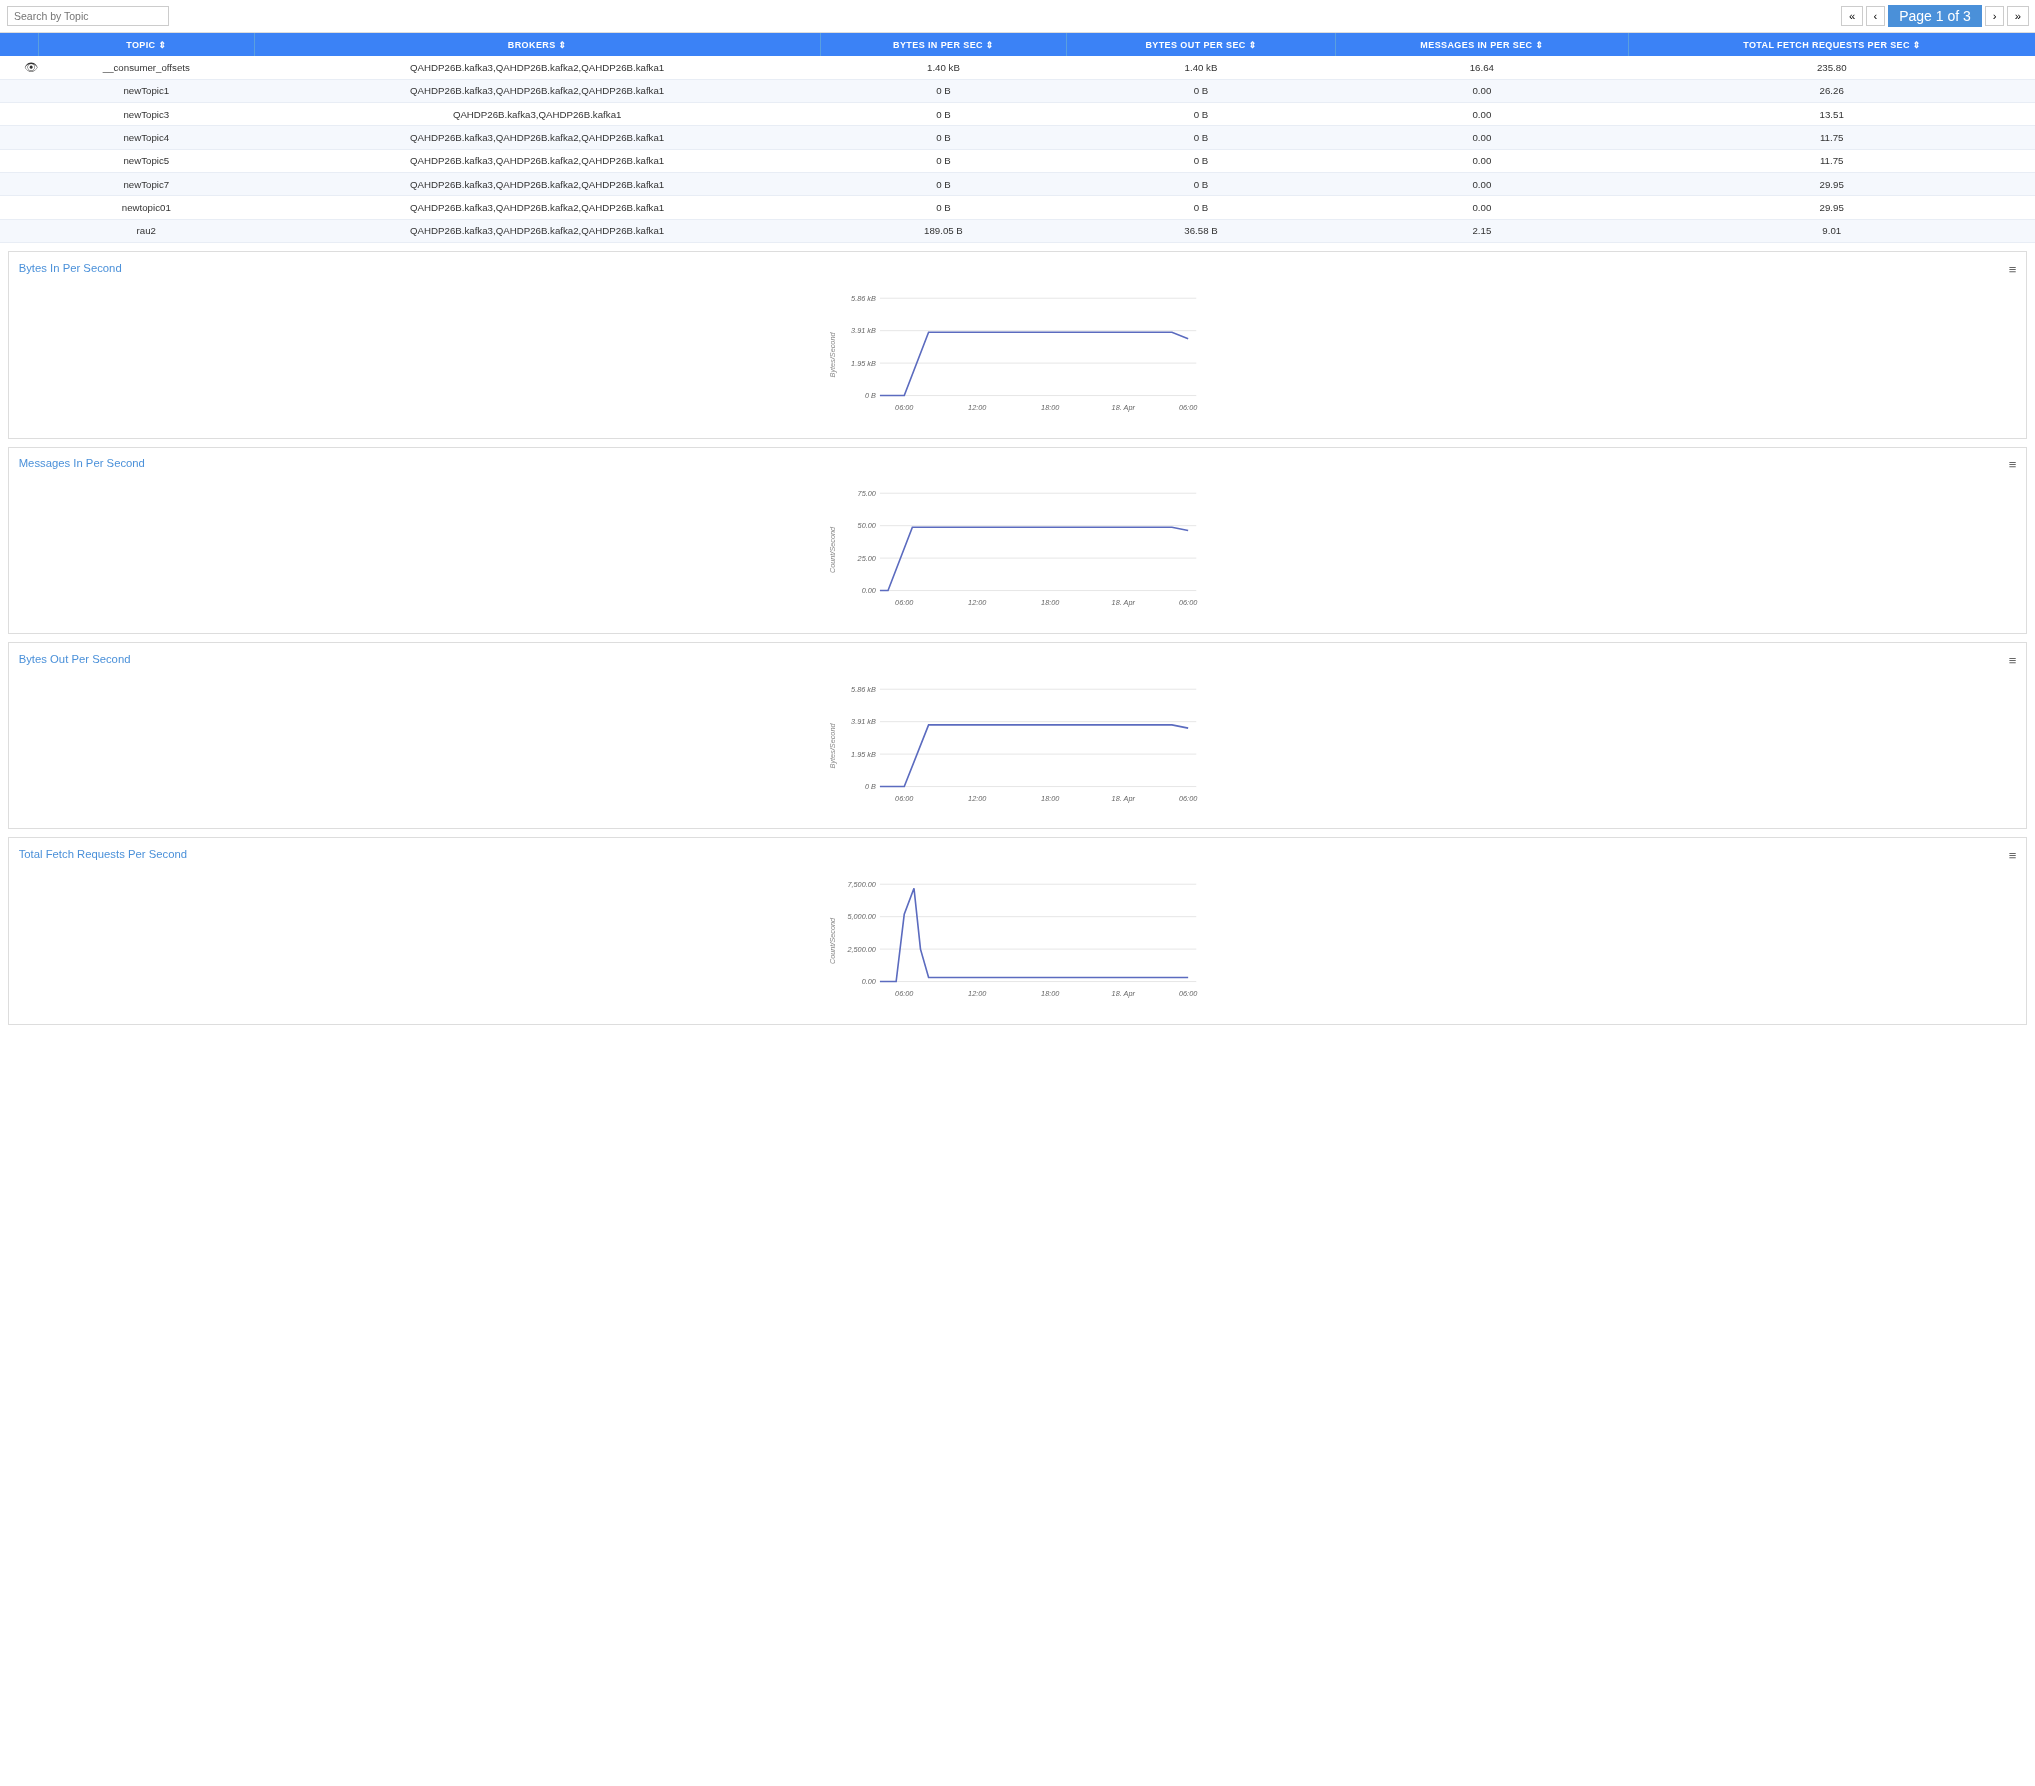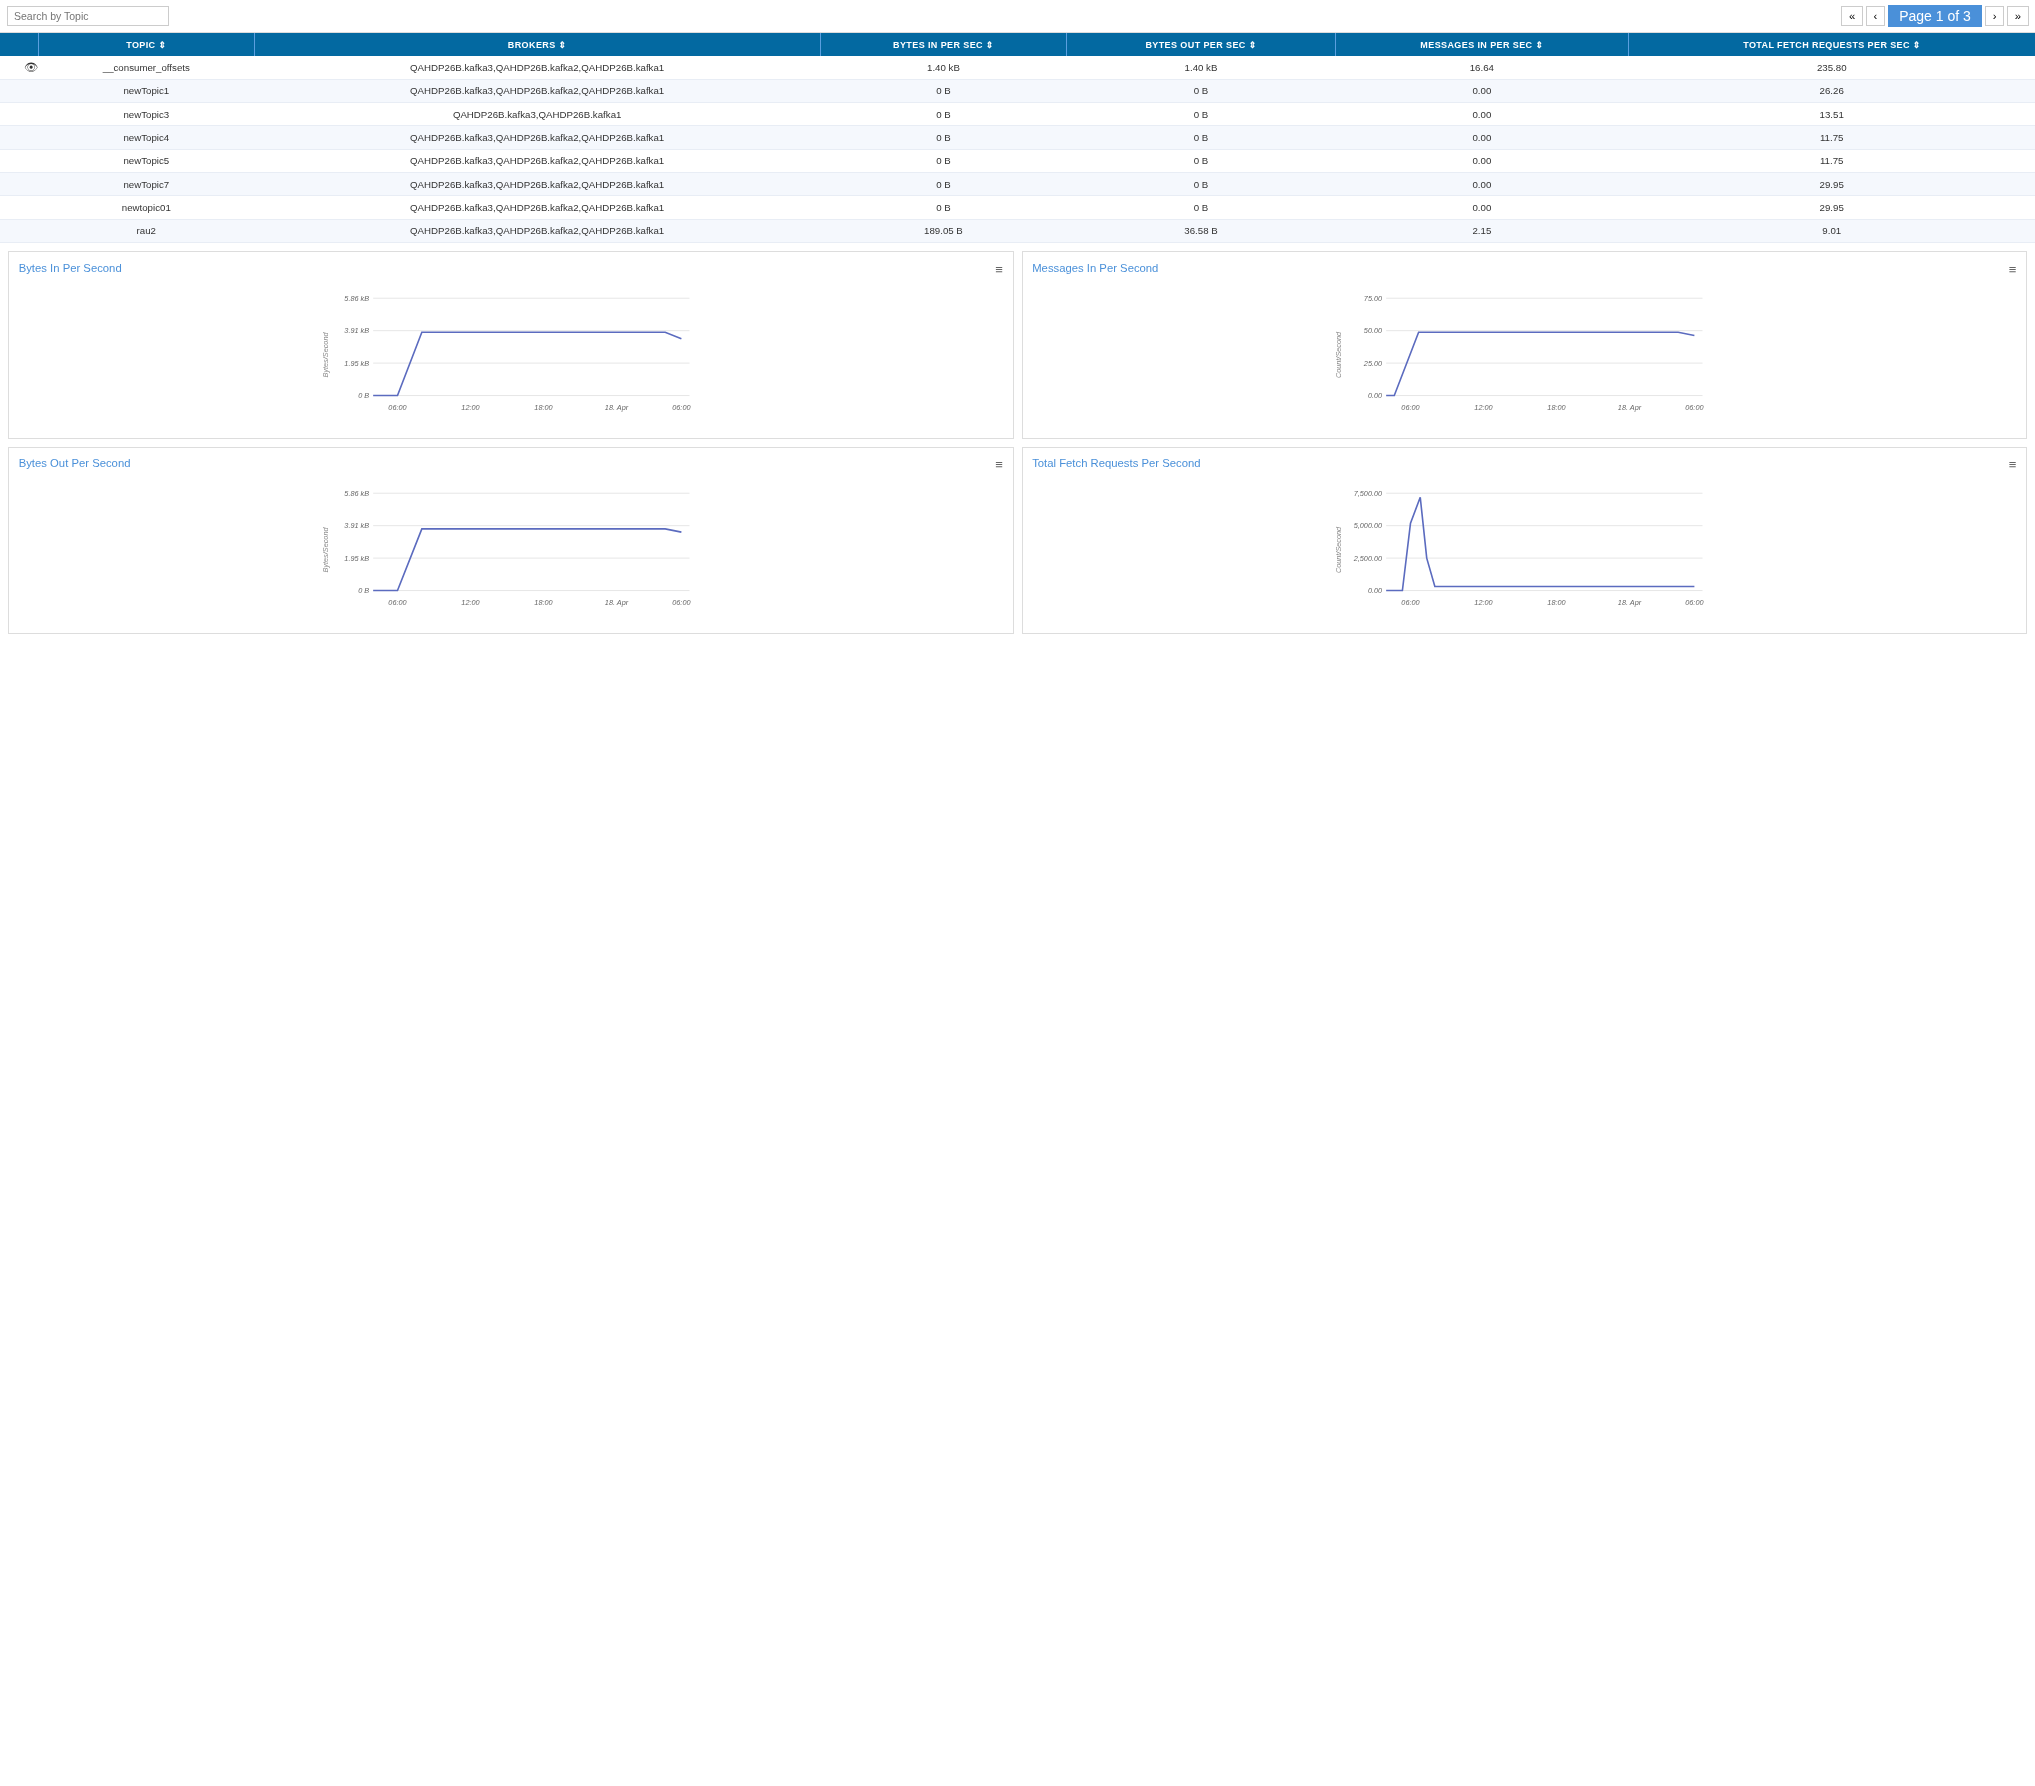--- a/index.html
+++ b/index.html
@@ -9,30 +9,30 @@
     .showing-text { font-size: 9.7px; color: #333; margin-bottom: 4.9px; }
 
     .toolbar { display: flex; align-items: center; justify-content: space-between; }
     .search-input { border: 0.8px solid #ccc; padding: 3.2px 6.5px; font-size: 10.5px; width: 162px; }
 
     .pagination { display: flex; align-items: center; gap: 3.2px; }
     .page-btn { border: 0.8px solid #ccc; background: #fff; padding: 3.2px 6.5px; cursor: pointer; font-size: 11.3px; }
     .page-info { background: #4a90d9; color: #fff; padding: 3.2px 11.3px; font-size: 14px; }
 
     table { width: 100%; border-collapse: collapse; }
-    thead tr { background: #0369a1; color: #fff; padding-left: 16px; }
+    thead tr { background: #3b82f6; color: #fff; padding-left: 16px; }
     thead th { padding: 6.5px 8px; text-align: center; font-size: 9px; font-weight: bold; letter-spacing: 0.4px; border-right: 0.8px solid #5a9fdf; cursor: pointer; user-select: none; }
     thead th:last-child { border-right: none; }
     tbody tr { background: #fff; }
     tbody tr:nth-child(even) { background: #f5f8fd; }
     tbody td { padding: 5.7px 8px; text-align: center; border-bottom: 0.8px solid #e8edf5; font-size: 9.7px; }
     tbody td:first-child { text-align: left; padding-left: 24px; }
     .eye-icon-cell { width: 23px; text-align: center; padding: 0; }
 
-    .charts-container { display: grid; grid-template-columns: 1fr 1fr; gap: 0; padding: 8px; gap: 8px; }
+    .charts-container { display: grid; grid-template-columns: 1fr; gap: 0; padding: 8px; gap: 8px; }
     .chart-panel { border: 0.8px solid #ddd; padding: 9.7px; position: relative; }
     .chart-title { font-size: 11.3px; color: #4a90d9; font-weight: normal; margin-bottom: 3.2px; }
     .chart-menu-icon { position: absolute; top: 9.7px; right: 9.7px; cursor: pointer; color: #666; font-size: 13px; }
 
     .chart-area { width: 100%; height: 146px; position: relative; margin-top: 8px; font-style: italic; }
     svg.chart-svg { width: 100%; height: 100%; }
     .grid-line { stroke: #e0e0e0; stroke-width: 1; }
     .chart-line { fill: none; stroke: #5b6bbf; stroke-width: 2; }
     .axis-text { font-size: 9px; fill: #666; }
     .y-axis-title { font-size: 9px; fill: #888; }

